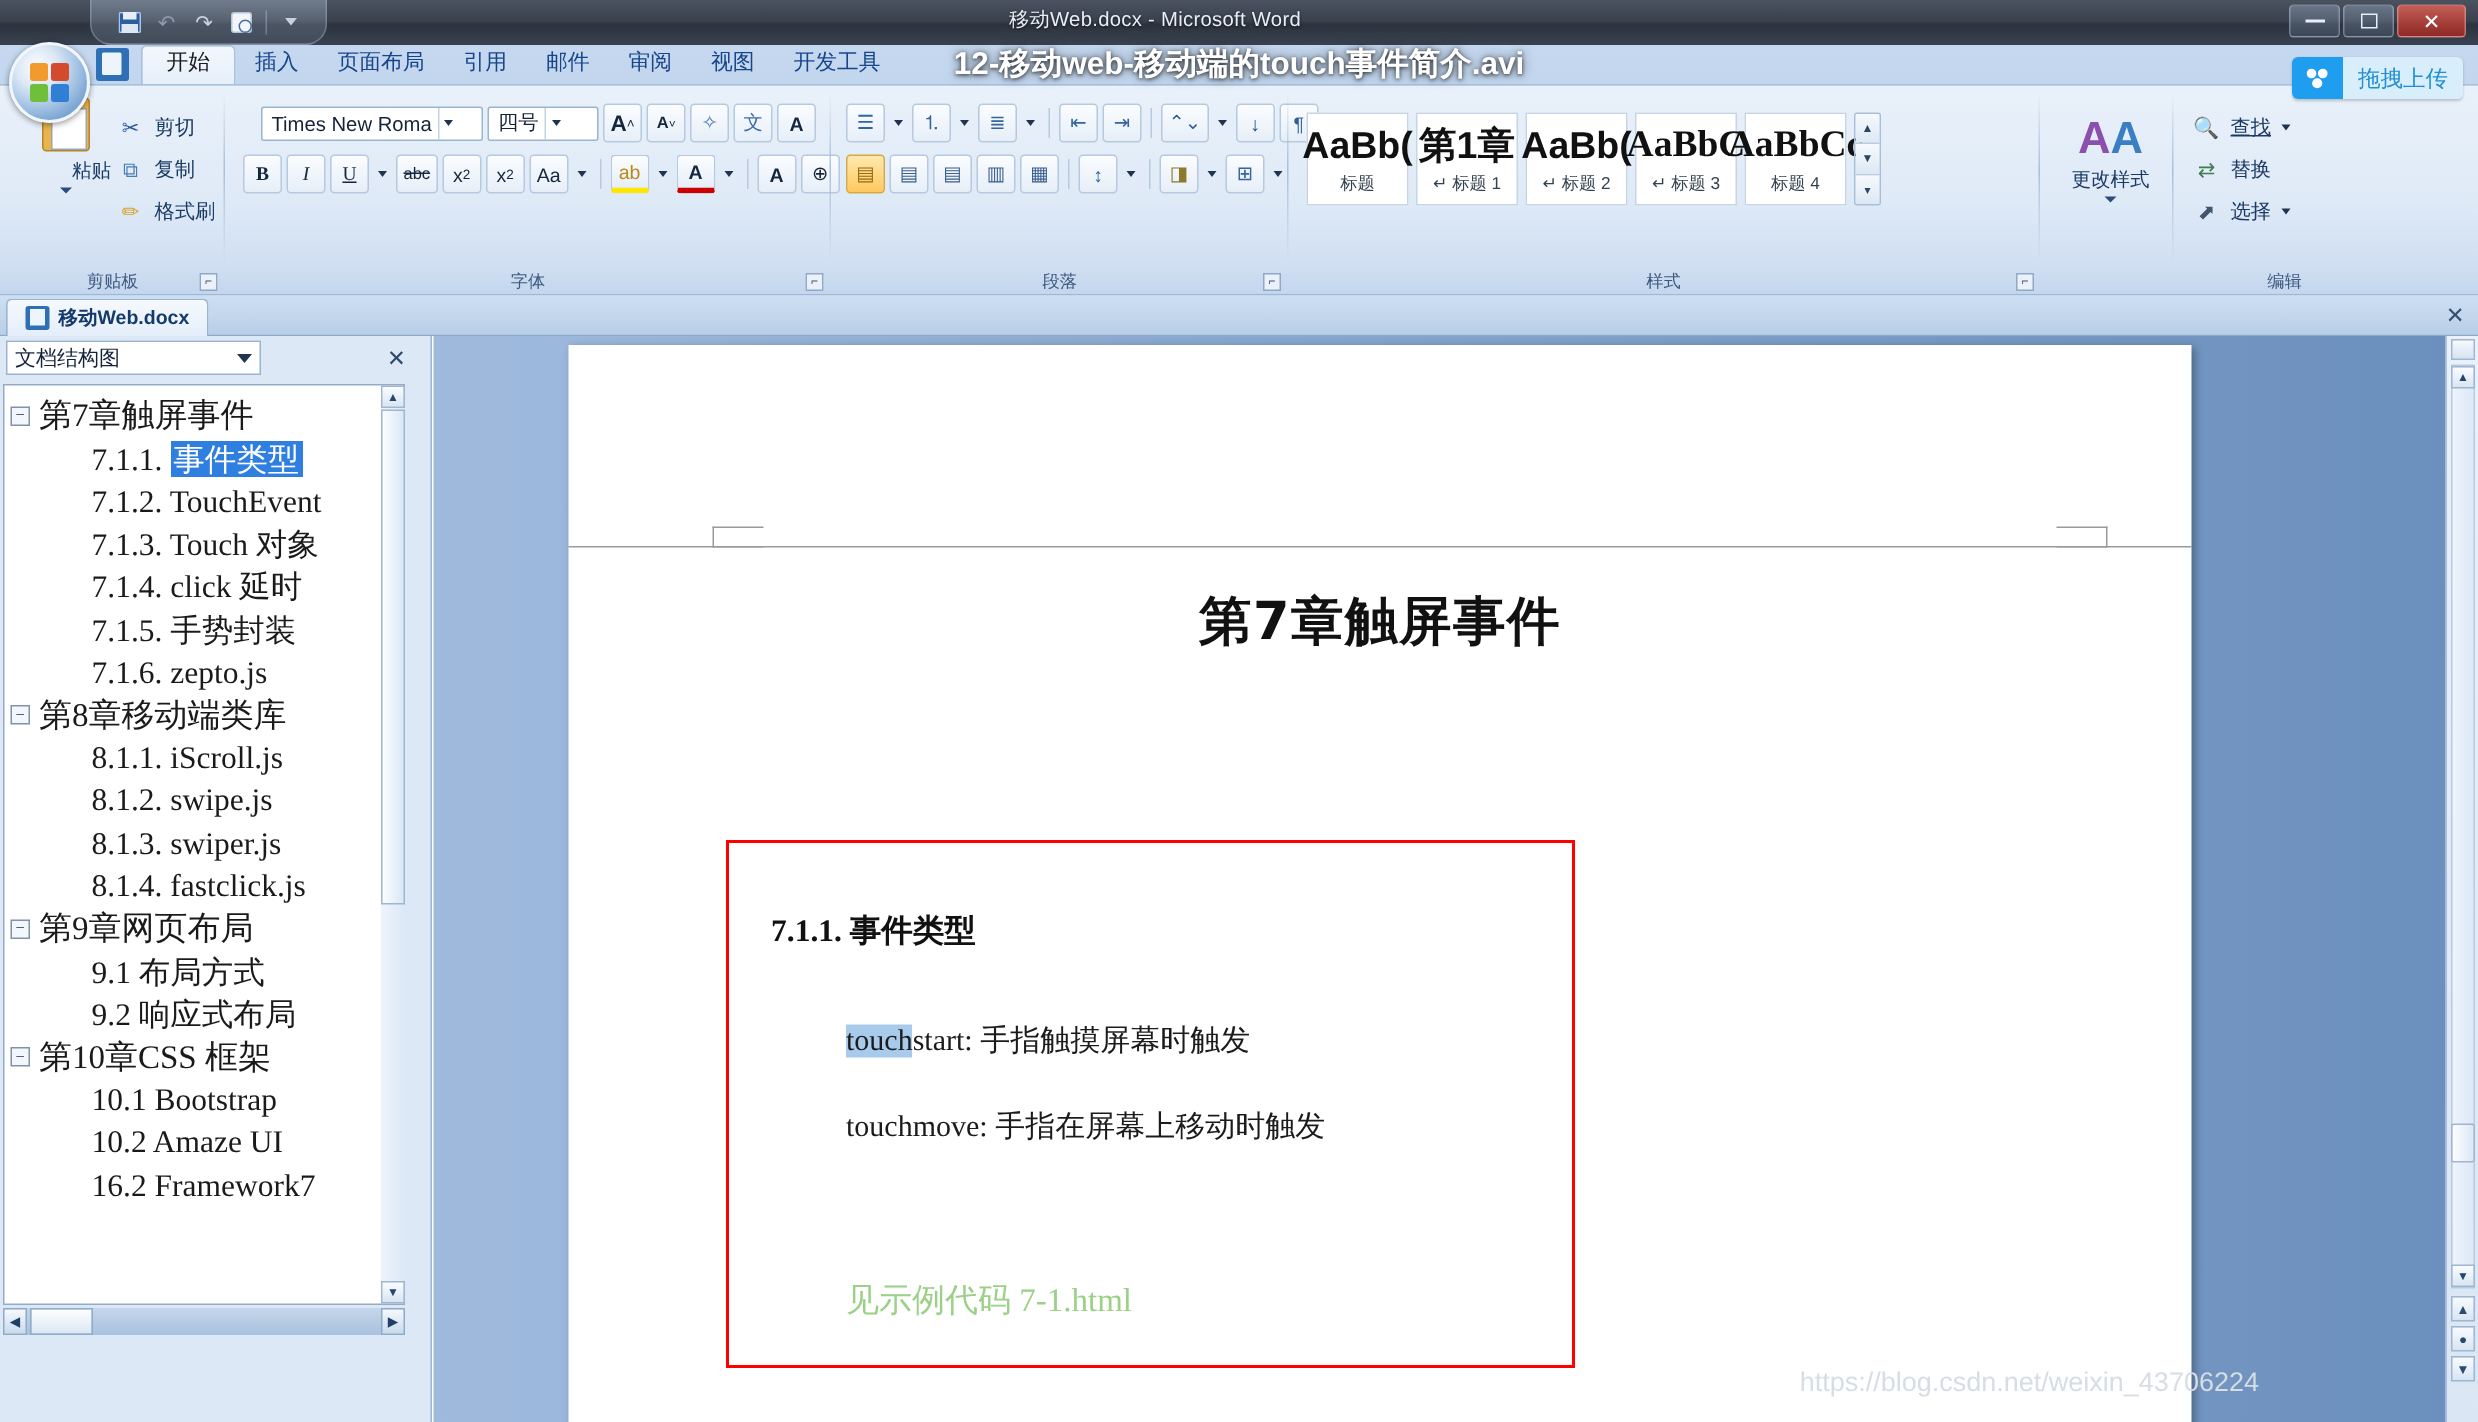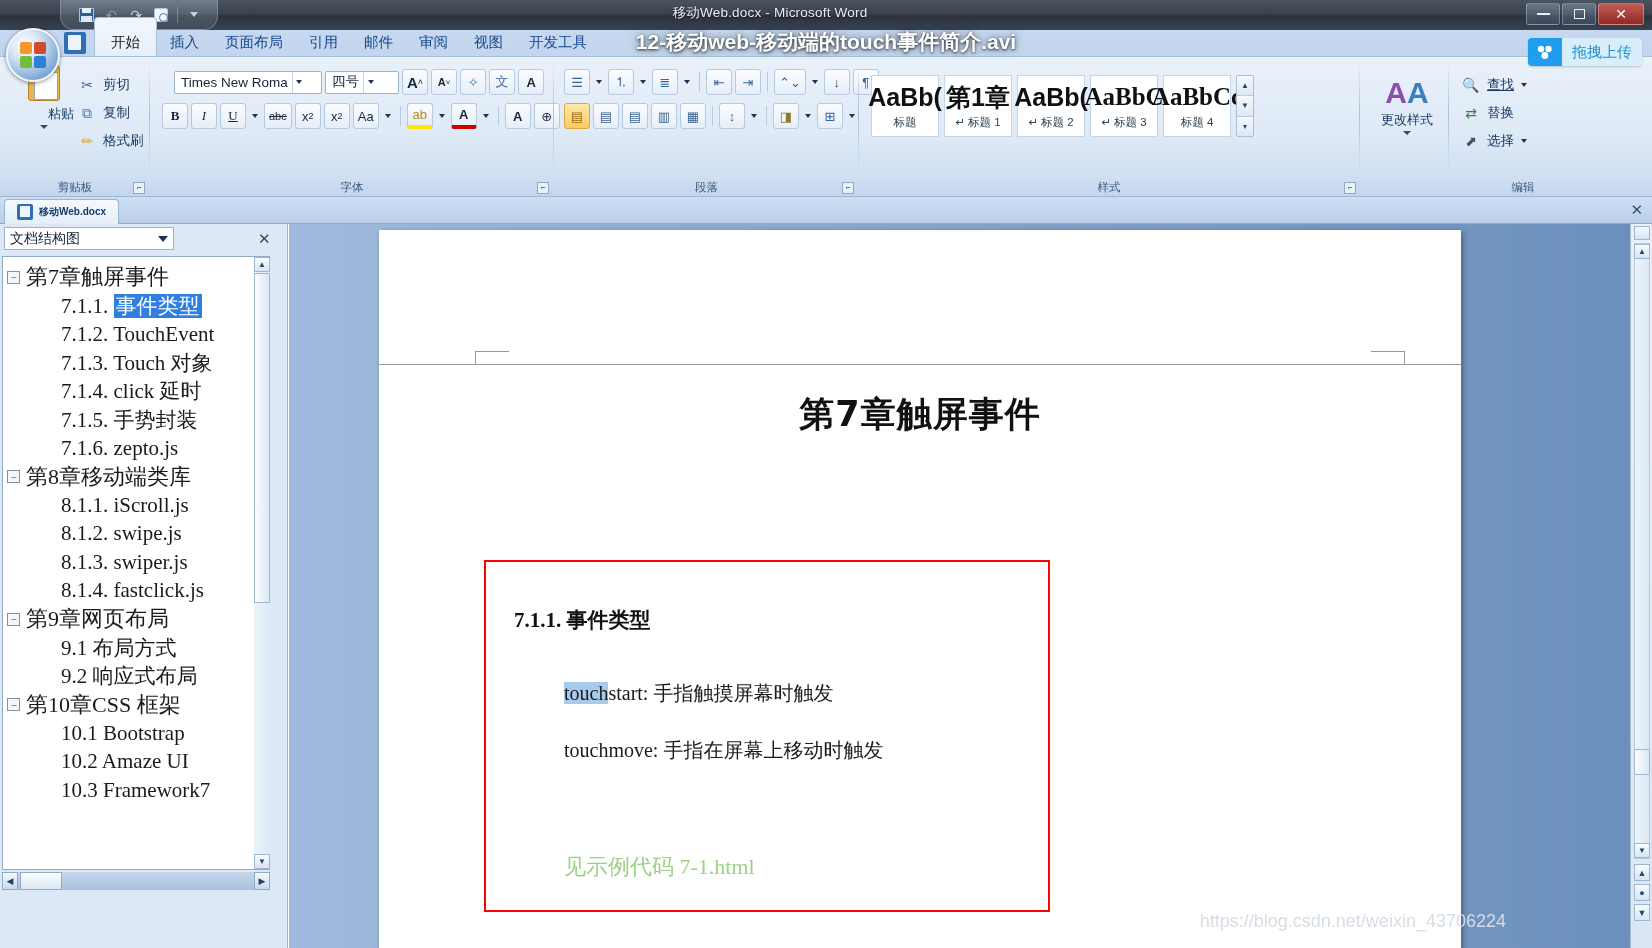--- a/index.html
+++ b/index.html
@@ -71,21 +71,21 @@
   .orb-grid i:nth-child(4){ background:#2f7fd4;}
 
   .tabs { position: absolute; left: 58px; top: 0px; height: 26px; display: flex; align-items: flex-end; gap: 0; }
   .tab-doc-ico { width:22px;height:22px;margin: 0 8px 2px 6px; background:#2f6fb5; border-radius:2px; position:relative;}
   .tab-doc-ico::after{content:'';position:absolute;left:4px;top:3px;width:13px;height:15px;background:#eef4fb;border-radius:1px;}
   .tab {
     padding: 4px 13px 5px; font-size: 14.5px; color: #17458a; cursor: default;
     border-radius: 4px 4px 0 0; line-height: 17px; white-space: nowrap;
   }
   .tab.active { background: linear-gradient(to bottom,#f2f7fc,#e6effa); color:#1a1a1a;
-                border:1px solid #a8c0dc; border-bottom:none; padding: 16px 16px 5px; }
+                border:1px solid #a8c0dc; border-bottom:none; padding: 3px 16px 5px; }
 
   .ribbon-body {
     position: absolute; left: 0; top: 26px; width: 1652px; height: 141px;
     background: linear-gradient(to bottom, #e9f1fa 0%, #dfeaf7 55%, #cfdef1 88%, #c3d6ee 100%);
     border-top: 1px solid #a6c0de; border-bottom: 1px solid #9db7d6;
   }
   .group { position: absolute; top: 0; height: 141px; }
   .group-label { position: absolute; bottom: 3px; width: 100%; text-align: center;
                  font-size: 11.5px; color: #3c5a80; }
   .group-sep { position: absolute; top: 5px; bottom: 22px; width: 1px;
@@ -149,21 +149,21 @@
   .bd-ic { width: 34px; background:#1f9ef0; display:flex;align-items:center;justify-content:center; }
   .bd-tx { padding: 0 10px; background:#d9eefb; color:#1f8fd6; font-size:15px;
            display:flex;align-items:center; }
 
   
   .doctabbar { position: absolute; left:0; top: 197px; width: 1652px; height: 27px;
                background: linear-gradient(to bottom,#cddff2,#b9cfe8); border-bottom:1px solid #8aa8c8; }
   .doctab { position:absolute; left: 4px; top: 2px; height: 25px; display:flex; align-items:center; gap:6px;
             padding: 0 12px; background: linear-gradient(to bottom,#f5f9fd,#e4eefa);
             border:1px solid #9ab5d2; border-bottom:none; border-radius:4px 4px 0 0;
-            font-size:10px; font-weight:bold; color:#143a6b; }
+            font-size:13px; font-weight:bold; color:#143a6b; }
   .doctab-ico { width:16px;height:16px;background:#2f6fb5;border-radius:2px;position:relative;}
   .doctab-ico::after{content:'';position:absolute;left:3px;top:2px;width:10px;height:11px;background:#eef4fb;}
   .doctab-close { position:absolute; right:9px; top:4px; font-size:15px; color:#33506f; }
 
   
   .navpane { position: absolute; left: 0; top: 224px; width: 288px; height: 724px;
              background:#dce8f6; border-right:1px solid #9bb5d2; }
   .nav-head { position:absolute; left:0; top:0; width:288px; height:30px; display:flex; align-items:center; }
   .nav-combo { position:absolute; left:4px; top:3px; width:170px; height:23px;
                border:1px solid #9ab3cf; background:#fff; display:flex; align-items:center; font-size:14px; color:#14233a; }
@@ -580,21 +580,21 @@
             <span class="nav-exp">−</span>
             <span class="nav-l0">第10章CSS 框架</span>
           </div>
           <div class="nav-row">
             <span class="nav-l1"><span>10.1 </span><span>Bootstrap</span></span>
           </div>
           <div class="nav-row">
             <span class="nav-l1"><span>10.2 </span><span>Amaze UI</span></span>
           </div>
           <div class="nav-row">
-            <span class="nav-l1"><span>10.3 </span><span>Framework7</span></span>
+            <span class="nav-l1"><span>16.2 </span><span>Framework7</span></span>
           </div>
         </div>
     </div>
 
     <div class="nav-vscroll">
       <div class="nav-vtrack"></div>
       <div class="sb-btn" style="top:0">▲</div>
       <div class="sb-thumb" style="top:16px; height:330px;"></div>
       <div class="sb-btn" style="bottom:0">▼</div>
     </div>

